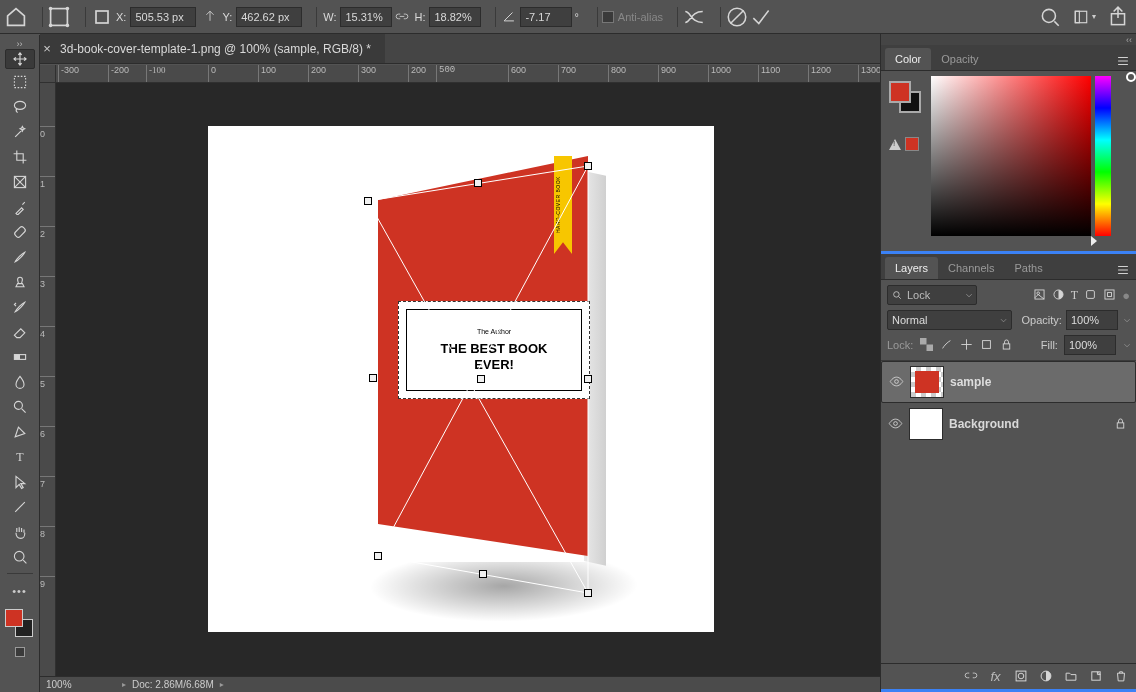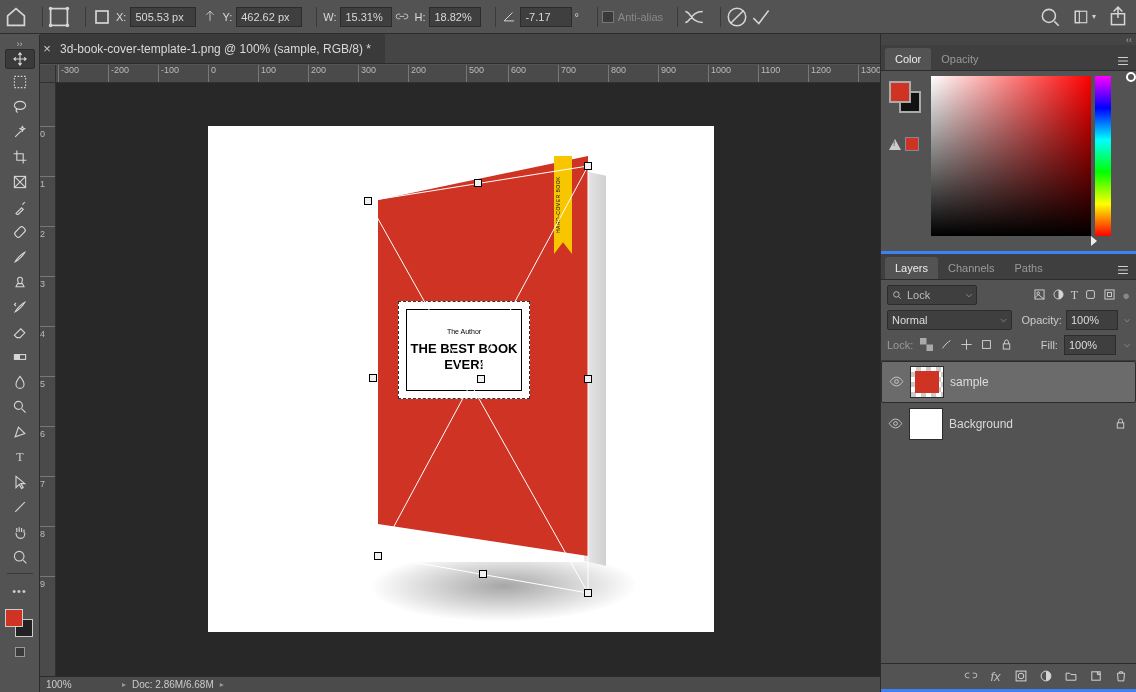--- a/index.html
+++ b/index.html
@@ -140,21 +140,21 @@
             clip-path:polygon(0 11%, 100% 0, 100% 100%, 0 92%);
   }
   .ribbon{
     position:absolute; left:346px; top:30px; width:18px; height:98px;
     background:#f7c600; 
     -webkit-clip-path:polygon(0 0,100% 0,100% 100%,50% 88%,0 100%);
             clip-path:polygon(0 0,100% 0,100% 100%,50% 88%,0 100%);
   }
   .ribbon-text{position:absolute;left:347px;top:36px;width:16px;height:85px; font-size:5px; color:#000; writing-mode:vertical-rl; transform:rotate(180deg); text-align:center; letter-spacing:0.5px;}
   .label-plate{
-    position:absolute; left:190px; top:175px; width:132px; height:98px;
+    position:absolute; left:190px; top:175px; width:192px; height:98px;
     background:#fff; border:1px dashed #333;
   }
   .label-plate .inner{
     position:absolute; inset:7px; border:1px solid #000;
     display:flex; flex-direction:column; align-items:center; justify-content:center;
     text-align:center; color:#000;
   }
   .label-plate .auth{font-size:7px; margin-bottom:6px;}
   .label-plate .ttl{font-size:13px; font-weight:700; line-height:1.2;}
 
@@ -215,21 +215,21 @@
   .lock-row .ic{width:14px; text-align:center; color:#aaa;}
 
   .layer-list{flex:1; overflow:auto;}
   .layer{height:42px; display:flex; align-items:center; padding:0 6px; gap:6px;}
   .layer.sel{background:var(--bg-layer-sel);}
   .eye{width:16px; text-align:center; color:#ddd;}
   .thumb{width:34px;height:32px; background:#fff; border:1px solid #2c2c2c; position:relative; overflow:hidden;}
   .thumb.trans{background:
      repeating-conic-gradient(#ccc 0 25%,#fff 0 50%) 0 0/10px 10px;}
   .thumb .mini{position:absolute;inset:4px;background:var(--red);}
-  .layer-name{flex:1; font-size:12px;}
+  .layer-name{flex:1; font-size:12px;font-weight:bold;}
   .layer-lock{width:16px; color:#ccc;}
 
   .layers-footer{height:26px; border-top:1px solid #2c2c2c; display:flex; align-items:center; justify-content:flex-end; gap:10px; padding:0 8px; color:#bbb;}
   .layers-footer .ic{width:15px; text-align:center;}
 
   
   .chk{width:12px;height:12px;border:1px solid #777;background:#3a3a3a;margin-right:4px;}
 
   
   .ic-svg{stroke:#d5d5d5; fill:none; stroke-width:1.4;}
@@ -481,27 +481,27 @@
     <span class="close">×</span>
     <span class="title">3d-book-cover-template-1.png @ 100% (sample, RGB/8) *</span>
   </div>
 </div>
 
 <div class="work">
   <div class="ruler-corner"></div>
   <div class="ruler-h" id="rulerH">
       <div class="tick" style="left: 2px;">-300</div>
       <div class="tick" style="left: 52px;">-200</div>
-      <div class="tick" style="left: 102px;">-100</div>
+      <div class="tick" style="left: 90px; font-family: Liberation Serif, serif;">-100</div>
       <div class="tick" style="left: 152px;">0</div>
       <div class="tick" style="left: 202px;">100</div>
       <div class="tick" style="left: 252px;">200</div>
       <div class="tick" style="left: 302px;">300</div>
       <div class="tick" style="left: 352px;">200</div>
-      <div class="tick" style="left: 410px;">500</div>
+      <div class="tick" style="left: 380px; font-family: Liberation Mono, monospace;">500</div>
       <div class="tick" style="left: 452px;">600</div>
       <div class="tick" style="left: 502px;">700</div>
       <div class="tick" style="left: 552px;">800</div>
       <div class="tick" style="left: 602px;">900</div>
       <div class="tick" style="left: 652px;">1000</div>
       <div class="tick" style="left: 702px;">1100</div>
       <div class="tick" style="left: 752px;">1200</div>
       <div class="tick" style="left: 802px;">1300</div>
     </div>
   <div class="ruler-v" id="rulerV">

